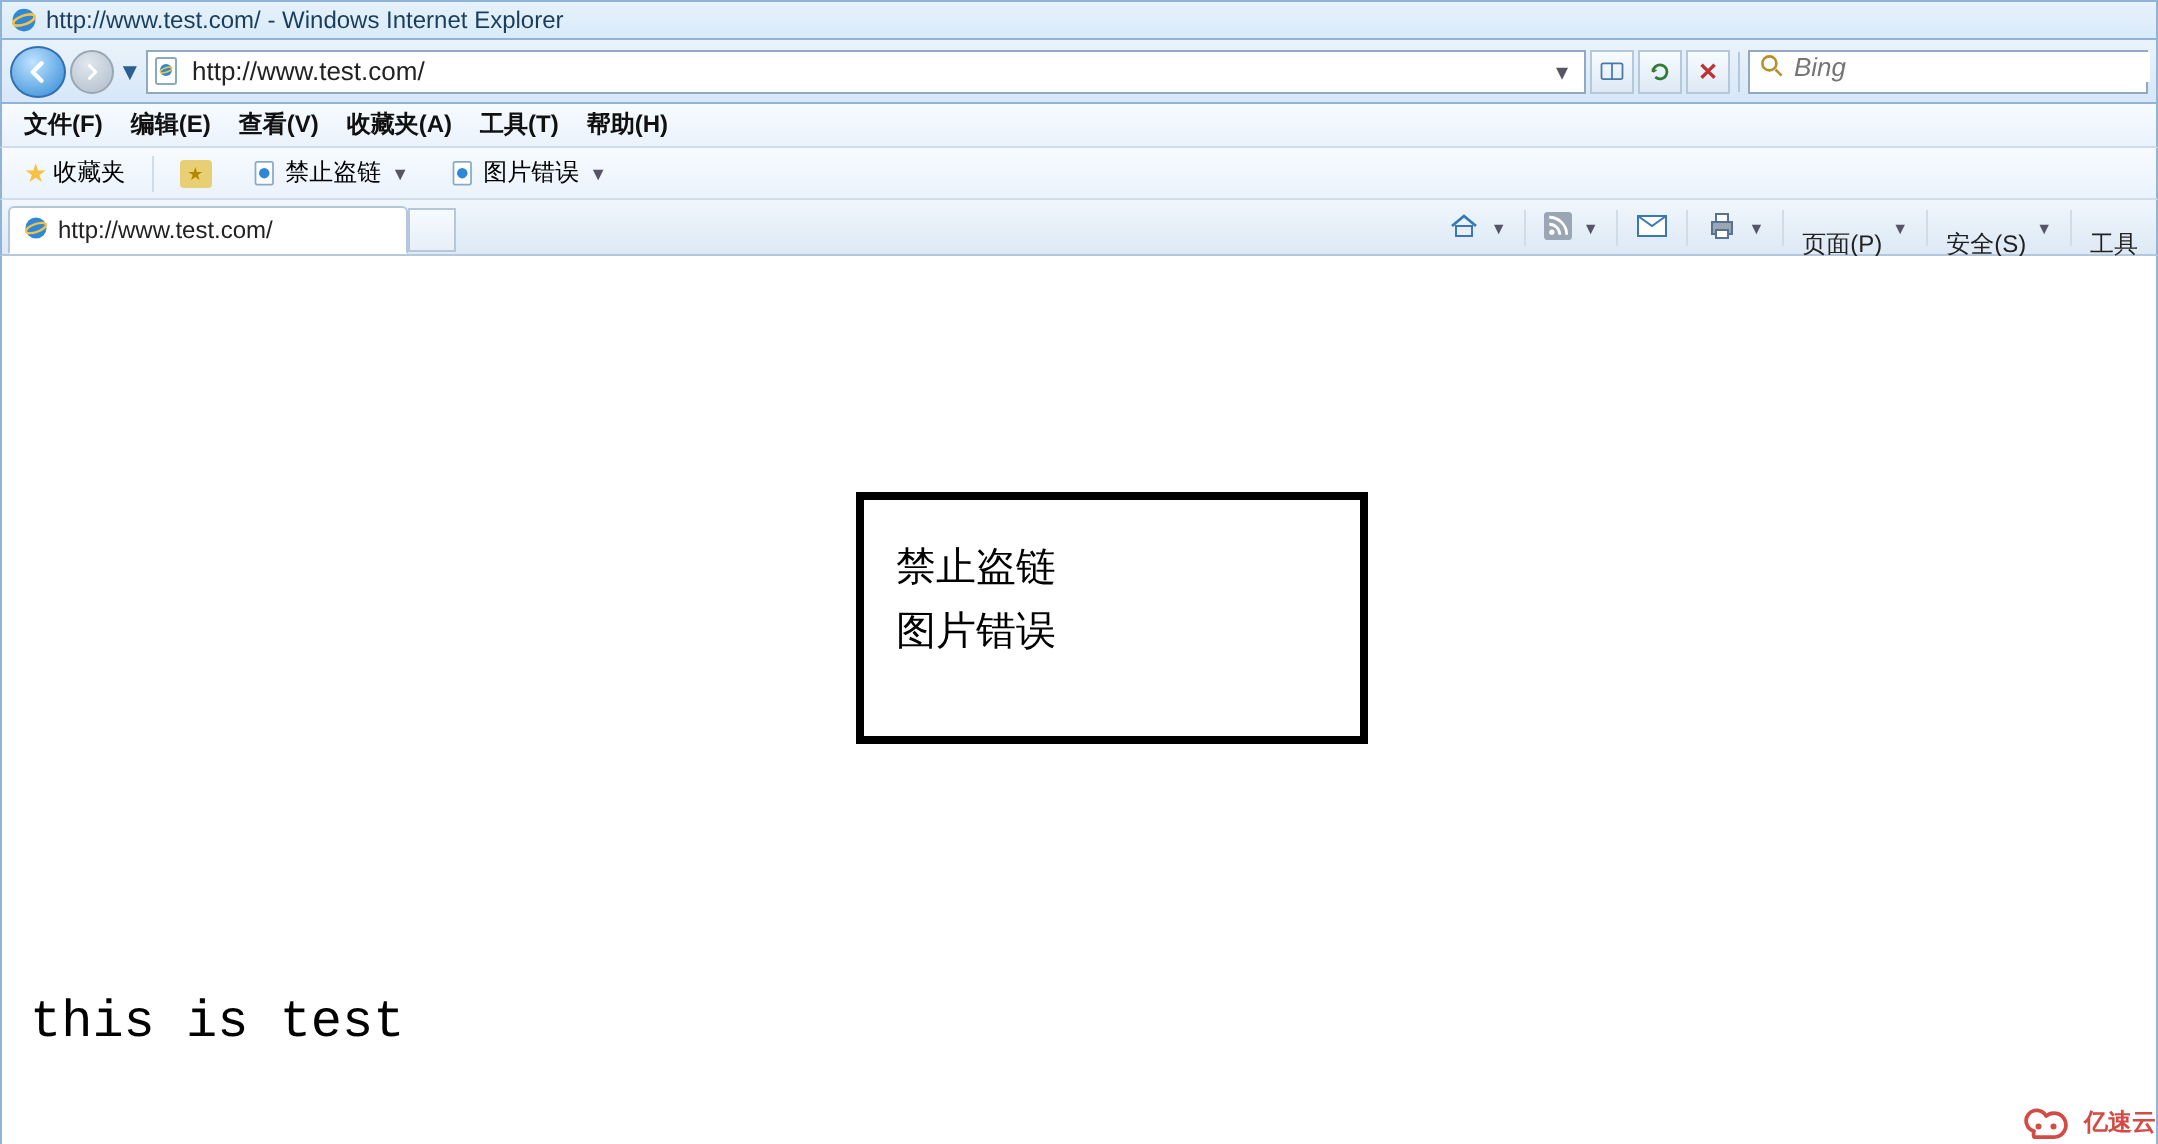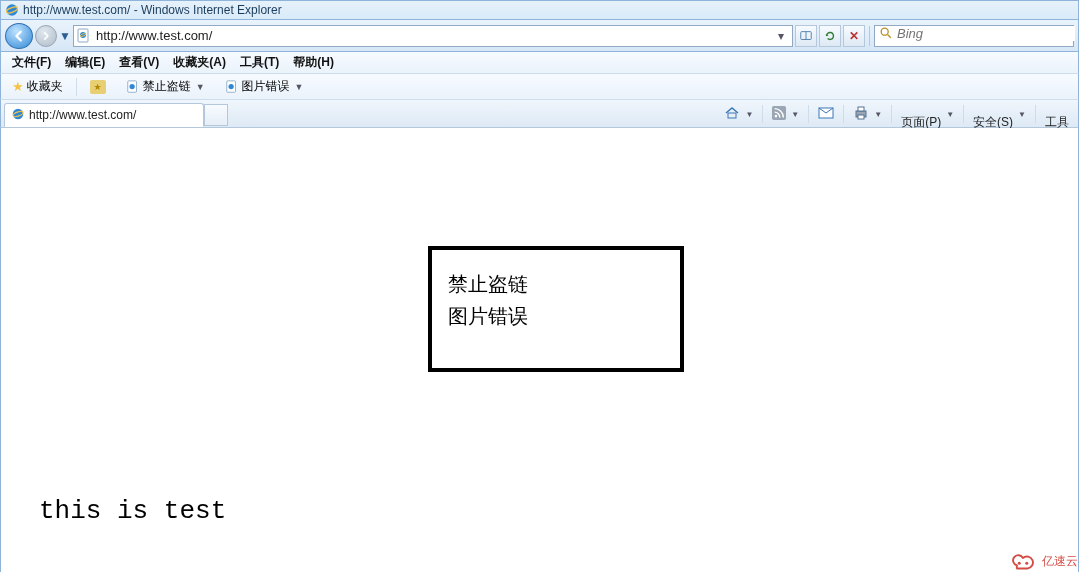--- a/index.html
+++ b/index.html
@@ -47,24 +47,24 @@
 .cmd-area { margin-left:auto; display:flex; align-items:center; padding:0 4px 2px 0; gap:4px; }
 .cmd-btn { height:22px; padding:0 5px; display:flex; align-items:center; gap:3px; color:#2b5f94; cursor:default; }
 .cmd-text { color:#222;margin-top:17px; }
 .cmd-btn .tiny-dd { font-size:8px; }
 .cmd-sep { width:1px; height:18px; background:#cfdcea; }
 
 
 .content { position:relative; background:#fff; border-left:1px solid #8fb3d9; border-right:1px solid #8fb3d9; height: calc(572px - 20px - 32px - 22px - 26px - 28px); overflow:hidden; }
 .img-box { position:absolute; left:427px; top:118px; width:256px; height:126px; border:4px solid #000; padding:18px 16px; }
 .img-box div { font-size:20px; font-family:"Microsoft YaHei", sans-serif; color:#000; line-height:1.6; }
-.page-text { position:absolute; left:14px; top:368px; font-family:"Courier New", monospace; font-size:26px; color:#000;margin-left:24px; }
-
-
-.watermark { position:absolute; right:0; bottom:0; display:flex; align-items:center; gap:4px; color:#d34b44; font-weight:normal; font-size:16px; font-family:"Microsoft YaHei"; }
+.page-text { position:absolute; left:14px; top:368px; font-family:"Courier New", monospace; font-size:26px; color:#000; }
+
+
+.watermark { position:absolute; right:0; bottom:0; display:flex; align-items:center; gap:4px; color:#d34b44; font-weight:bold; font-size:16px; font-family:"Microsoft YaHei"; }
 .watermark svg { display:block; }
 
 
 .ico { display:inline-block; }
 </style>
 </head>
 <body>
 
 <div class="titlebar">
   <span class="ico ie-icon">

